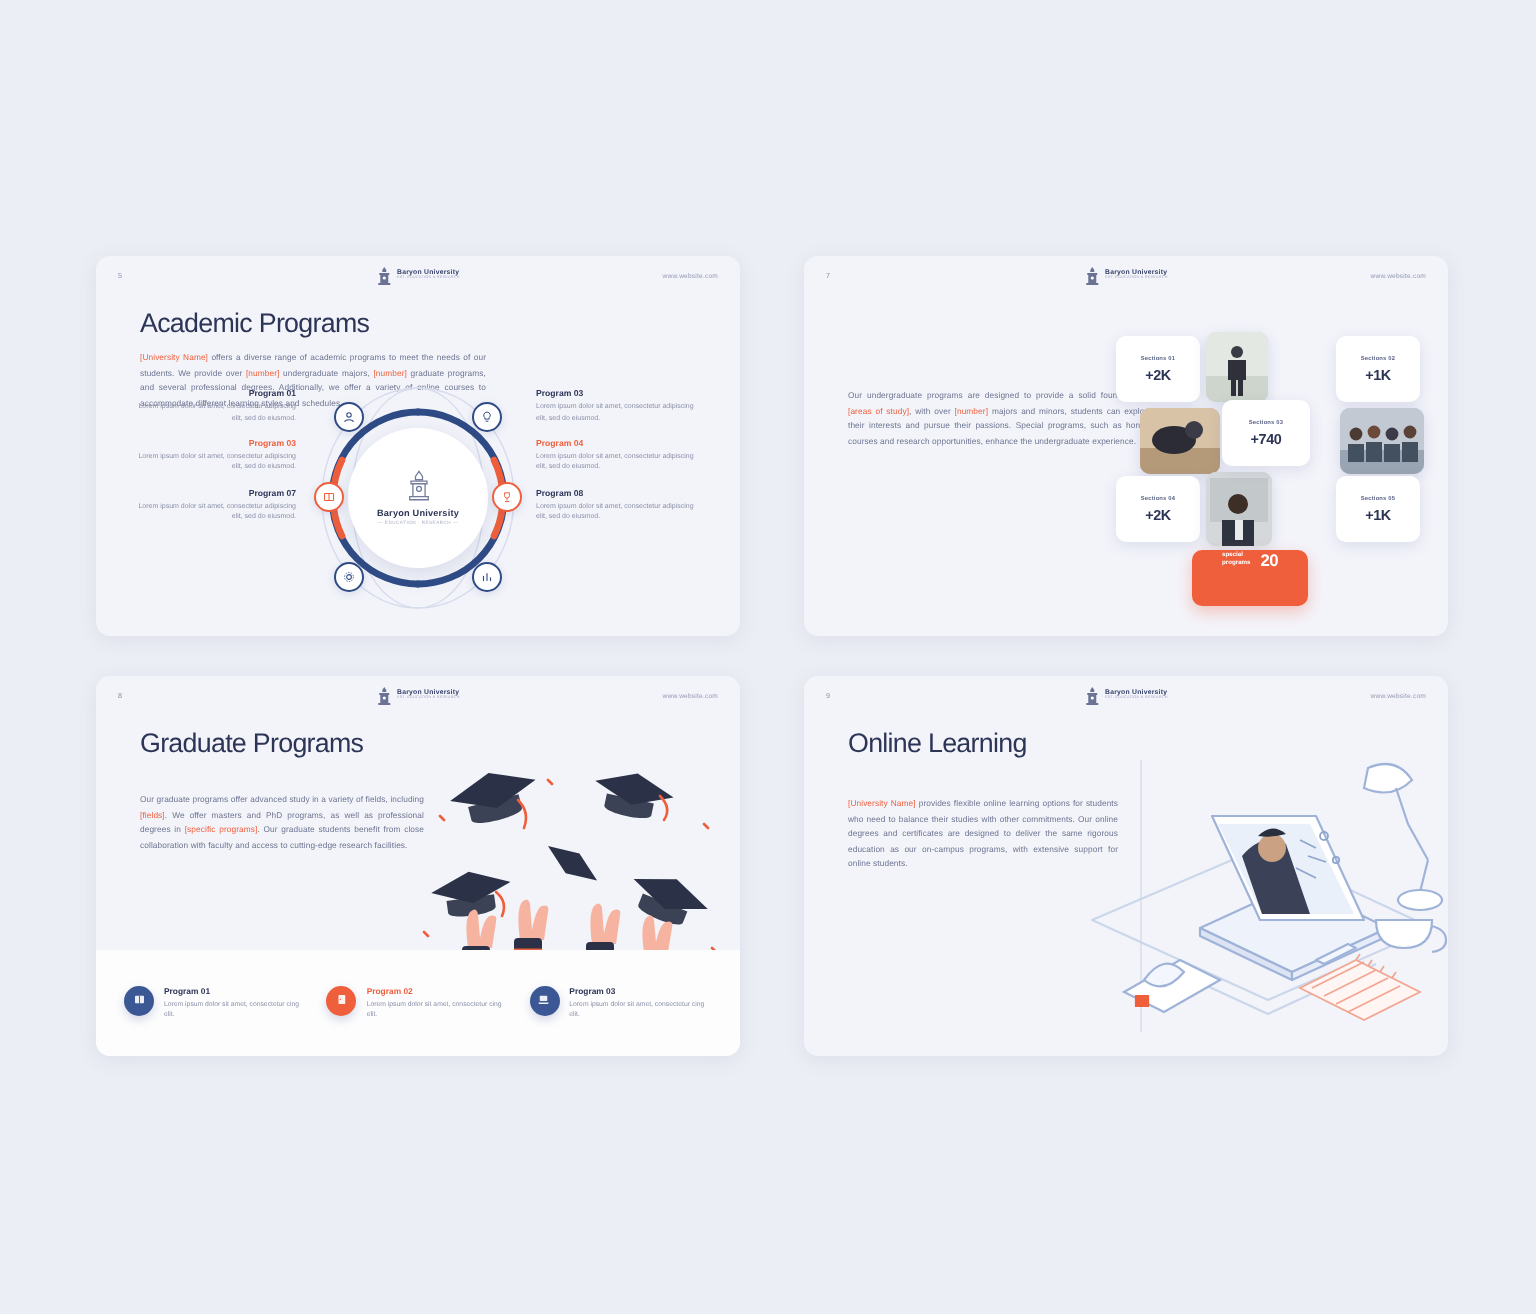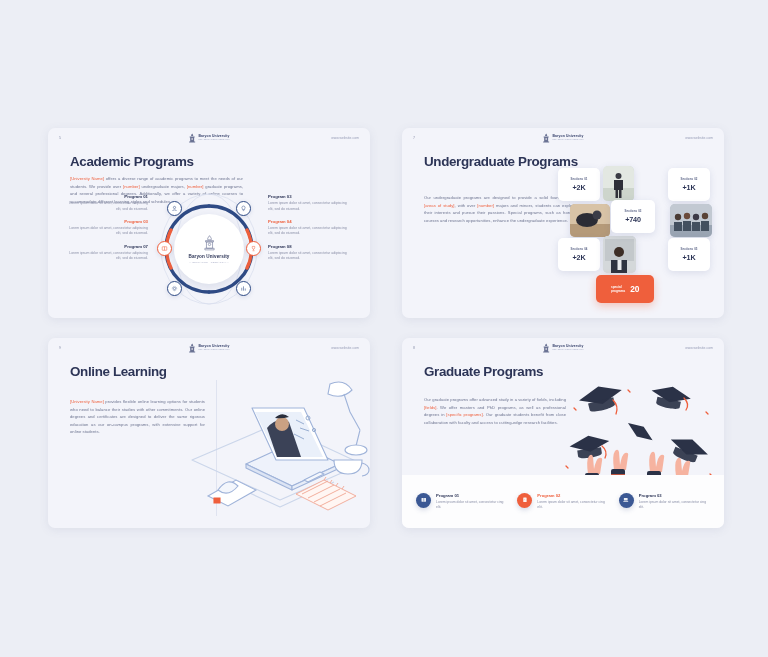--- a/index.html
+++ b/index.html
@@ -39,21 +39,21 @@
     display: flex; align-items: center; gap: 2.4px;
   }
   .brand-mark { width: 8px; height: 10px; flex: 0 0 8px; }
   .brand-tx { display: flex; flex-direction: column; line-height: 1; }
   .brand-name { font-size: 3.4px; font-weight: 700; color: #35406b; letter-spacing: .12px; }
   .brand-sub { font-size: 1.9px; color: #a2a8c2; letter-spacing: .12px; margin-top: .7px; }
   .weburl { margin-left: auto; font-size: 3.3px; color: #9399b4; letter-spacing: .1px; }
 
   .s-title {
     position: absolute; left: 22px; top: 26px;
-    font-size: 13.4px; font-weight: 700; color: #2d3557;
+    font-size: 13.4px; font-weight: 400; color: #2d3557;
     letter-spacing: -.35px;
   }
   .s-body {
     font-size: 4.15px; line-height: 1.82; color: #6e7591;
     text-align: justify; letter-spacing: .05px;
   }
   .hl { color: #ef5f3c; }
 
   
   .s1-body { position: absolute; left: 22px; top: 47px; width: 173px; }
@@ -92,21 +92,21 @@
     position: absolute; border-radius: 5px; background: #fff;
     box-shadow: 0 2px 7px rgba(80,95,150,.15);
     display: flex; flex-direction: column; align-items: center; justify-content: center;
   }
   .card-l { font-size: 2.9px; font-weight: 700; color: #5d6party; color:#5d6688; letter-spacing: .1px; }
   .card-v { font-size: 7.2px; font-weight: 700; color: #2d3557; margin-top: 1.5px; letter-spacing: -.2px; }
   .photo { position: absolute; border-radius: 5px; overflow: hidden; box-shadow: 0 2px 7px rgba(80,95,150,.18); }
   .special {
     position: absolute; border-radius: 5px; background: #ef5f3c;
     box-shadow: 0 3px 8px rgba(239,95,60,.33);
-    display: flex; align-items: center; justify-content: center; gap: 5px;
+    display: flex; align-items: flex-start; justify-content: center; gap: 5px;
     padding: 0 22px;
   }
   .sp-l { font-size: 3.1px; font-weight: 700; color: #fff; line-height: 1.35; }
   .sp-v { font-size: 8.4px; font-weight: 700; color: #fff; letter-spacing: -.3px; }
 
   
   .s3-body { position: absolute; left: 22px; top: 58px; width: 142px; }
   .caps { position: absolute; right: 6px; top: 40px; width: 160px; height: 120px; }
   .s3-strip {
     position: absolute; left: 0; right: 0; bottom: 0; height: 53px;
@@ -253,21 +253,20 @@
           <circle cx="8" cy="12" r="1.6" fill="#fff"></circle>
         </svg>
         <div class="brand-tx">
           <span class="brand-name">Baryon University</span>
           <span class="brand-sub">EST. EDUCATION &amp; RESEARCH</span>
         </div>
       </div>
       <span class="weburl">www.website.com</span>
     </div>
 
-    <div class="s-title">Undergraduate Programs</div>
 
     <div class="s-body s2-body">
       <span>Our undergraduate programs are designed to provide a solid foundation in </span><span class="hl">[areas of study]</span><span>, with over </span><span class="hl">[number]</span><span> majors and minors, students can explore their interests and pursue their passions. Special programs, such as honors courses and research opportunities, enhance the undergraduate experience.</span>
     </div>
 
     <div class="stats">
       <div class="card" style="left:0;top:0;width:42px;height:33px">
         <span class="card-l">Sections 01</span>
         <span class="card-v">+2K</span>
       </div>
@@ -328,85 +327,20 @@
       </div>
 
       <div class="special" style="left:38px;top:107px;width:58px;height:28px">
         <div>
           <div class="sp-l">special</div>
           <div class="sp-l">programs</div>
         </div>
         <span class="sp-v">20</span>
       </div>
     </div>
-  </div>
-
-  <div class="slide">
-    <div class="s-head">
-      <span class="pageno">9</span>
-      <div class="brand">
-        <svg class="brand-mark" viewBox="0 0 16 20">
-          <path d="M8 1 L10 4 L10 6 L6 6 L6 4 Z M3 7 H13 V9 H3 Z M4 9 V17 H12 V9 Z M2 17 H14 V19 H2 Z" fill="#6b7394"></path>
-          <circle cx="8" cy="12" r="1.6" fill="#fff"></circle>
-        </svg>
-        <div class="brand-tx">
-          <span class="brand-name">Baryon University</span>
-          <span class="brand-sub">EST. EDUCATION &amp; RESEARCH</span>
-        </div>
-      </div>
-      <span class="weburl">www.website.com</span>
-    </div>
-
-    <div class="s-title">Online Learning</div>
-
-    <div class="s4-div"></div>
-
-    <div class="s-body s4-body">
-      <span class="hl">[University Name]</span><span> provides flexible online learning options for students who need to balance their studies with other commitments. Our online degrees and certificates are designed to deliver the same rigorous education as our on-campus programs, with extensive support for online students.</span>
-    </div>
-
-    <svg class="desk" viewBox="0 0 186 160">
-      <g fill="none" stroke="#9fb3d9" stroke-width="1.1" stroke-linejoin="round">
-        <path d="M8 92 L96 132 L178 96 L92 56 Z" stroke="#cbd6ea"></path>
-        <path d="M46 116 L96 139 L150 114" stroke="#cbd6ea"></path>
-        <path d="M62 96 L108 118 L156 96 L110 74 Z" fill="#eef2fb"></path>
-        <path d="M62 96 L62 100 L108 122 L108 118z" fill="#dce4f4"></path>
-        <path d="M108 118 L108 122 L156 100 L156 96z" fill="#e7edf8"></path>
-        <path d="M68 40 L120 40 L144 92 L92 92 Z" fill="#fff"></path>
-        <path d="M120 112 L136 104 L140 106 L124 114z" fill="#f3f6fc"></path>
-      </g>
-      <g>
-        <path d="M71 44 L117 44 L139 89 L93 89 Z" fill="#eaf0fa"></path>
-        <path d="M93 89 L83 60 q10-12 22-6 l12 35z" fill="#3b4257"></path>
-        <circle cx="98" cy="56" r="7" fill="#caa183"></circle>
-        <path d="M91 50 q7-7 14-1 q-7 2-14 1z" fill="#2a2f3d"></path>
-        <g stroke="#8fa6cc" stroke-width=".9" fill="none">
-          <path d="M112 52 l8 4 M116 60 l9 3 M110 66 l10 5"></path>
-          <circle cx="124" cy="50" r="2"></circle>
-            <circle cx="130" cy="62" r="1.6"></circle>
-        </g>
-      </g>
-      <g fill="none" stroke="#9fb3d9" stroke-width="1.1">
-        <path d="M146 16 q14-6 22 6 q-10 10-24 4z" fill="#fff"></path>
-        <path d="M160 26 L166 44 M166 44 L176 62 M176 62 L172 78"></path>
-        <ellipse cx="172" cy="82" rx="11" ry="5" fill="#fff"></ellipse>
-        <path d="M150 92 q0 14 14 14 q14 0 14-14z" fill="#fff"></path>
-        <path d="M178 95 q7 2 7 7 q0 5-7 6"></path>
-      </g>
-      <g fill="none" stroke="#f0a693" stroke-width=".9">
-        <path d="M112 126 L140 112 L172 128 L144 142 Z" fill="#fff6f3"></path>
-        <path d="M118 126 l26-13 M124 130 l26-13 M130 134 l26-13 M136 138 l26-13"></path>
-        <path d="M140 112 l2-3 M146 115 l2-3 M152 118 l2-3 M158 121 l2-3"></path>
-      </g>
-      <g fill="none" stroke="#9fb3d9" stroke-width="1.1">
-        <path d="M24 128 L52 112 L72 122 L44 138 Z" fill="#fff"></path>
-        <path d="M34 122 q10-14 20-4 q-10 12-20 4z" fill="#f3f6fc"></path>
-        <path d="M30 130 h6 v5 h-6z" fill="#ef5f3c" stroke="#ef5f3c"></path>
-      </g>
-    </svg>
   </div>
 
   <div class="slide">
     <div class="s-head">
       <span class="pageno">8</span>
       <div class="brand">
         <svg class="brand-mark" viewBox="0 0 16 20">
           <path d="M8 1 L10 4 L10 6 L6 6 L6 4 Z M3 7 H13 V9 H3 Z M4 9 V17 H12 V9 Z M2 17 H14 V19 H2 Z" fill="#6b7394"></path>
           <circle cx="8" cy="12" r="1.6" fill="#fff"></circle>
         </svg>
@@ -502,13 +436,78 @@
             </svg>
         </div>
         <div>
           <div class="pc-t">Program 03</div>
           <div class="pc-d">Lorem ipsum dolor sit amet, consectetur cing elit.</div>
         </div>
       </div>
     </div>
   </div>
 
+  <div class="slide">
+    <div class="s-head">
+      <span class="pageno">9</span>
+      <div class="brand">
+        <svg class="brand-mark" viewBox="0 0 16 20">
+          <path d="M8 1 L10 4 L10 6 L6 6 L6 4 Z M3 7 H13 V9 H3 Z M4 9 V17 H12 V9 Z M2 17 H14 V19 H2 Z" fill="#6b7394"></path>
+          <circle cx="8" cy="12" r="1.6" fill="#fff"></circle>
+        </svg>
+        <div class="brand-tx">
+          <span class="brand-name">Baryon University</span>
+          <span class="brand-sub">EST. EDUCATION &amp; RESEARCH</span>
+        </div>
+      </div>
+      <span class="weburl">www.website.com</span>
+    </div>
+
+    <div class="s-title">Online Learning</div>
+
+    <div class="s4-div"></div>
+
+    <div class="s-body s4-body">
+      <span class="hl">[University Name]</span><span> provides flexible online learning options for students who need to balance their studies with other commitments. Our online degrees and certificates are designed to deliver the same rigorous education as our on-campus programs, with extensive support for online students.</span>
+    </div>
+
+    <svg class="desk" viewBox="0 0 186 160">
+      <g fill="none" stroke="#9fb3d9" stroke-width="1.1" stroke-linejoin="round">
+        <path d="M8 92 L96 132 L178 96 L92 56 Z" stroke="#cbd6ea"></path>
+        <path d="M46 116 L96 139 L150 114" stroke="#cbd6ea"></path>
+        <path d="M62 96 L108 118 L156 96 L110 74 Z" fill="#eef2fb"></path>
+        <path d="M62 96 L62 100 L108 122 L108 118z" fill="#dce4f4"></path>
+        <path d="M108 118 L108 122 L156 100 L156 96z" fill="#e7edf8"></path>
+        <path d="M68 40 L120 40 L144 92 L92 92 Z" fill="#fff"></path>
+        <path d="M120 112 L136 104 L140 106 L124 114z" fill="#f3f6fc"></path>
+      </g>
+      <g>
+        <path d="M71 44 L117 44 L139 89 L93 89 Z" fill="#eaf0fa"></path>
+        <path d="M93 89 L83 60 q10-12 22-6 l12 35z" fill="#3b4257"></path>
+        <circle cx="98" cy="56" r="7" fill="#caa183"></circle>
+        <path d="M91 50 q7-7 14-1 q-7 2-14 1z" fill="#2a2f3d"></path>
+        <g stroke="#8fa6cc" stroke-width=".9" fill="none">
+          <path d="M112 52 l8 4 M116 60 l9 3 M110 66 l10 5"></path>
+          <circle cx="124" cy="50" r="2"></circle>
+            <circle cx="130" cy="62" r="1.6"></circle>
+        </g>
+      </g>
+      <g fill="none" stroke="#9fb3d9" stroke-width="1.1">
+        <path d="M146 16 q14-6 22 6 q-10 10-24 4z" fill="#fff"></path>
+        <path d="M160 26 L166 44 M166 44 L176 62 M176 62 L172 78"></path>
+        <ellipse cx="172" cy="82" rx="11" ry="5" fill="#fff"></ellipse>
+        <path d="M150 92 q0 14 14 14 q14 0 14-14z" fill="#fff"></path>
+        <path d="M178 95 q7 2 7 7 q0 5-7 6"></path>
+      </g>
+      <g fill="none" stroke="#f0a693" stroke-width=".9">
+        <path d="M112 126 L140 112 L172 128 L144 142 Z" fill="#fff6f3"></path>
+        <path d="M118 126 l26-13 M124 130 l26-13 M130 134 l26-13 M136 138 l26-13"></path>
+        <path d="M140 112 l2-3 M146 115 l2-3 M152 118 l2-3 M158 121 l2-3"></path>
+      </g>
+      <g fill="none" stroke="#9fb3d9" stroke-width="1.1">
+        <path d="M24 128 L52 112 L72 122 L44 138 Z" fill="#fff"></path>
+        <path d="M34 122 q10-14 20-4 q-10 12-20 4z" fill="#f3f6fc"></path>
+        <path d="M30 130 h6 v5 h-6z" fill="#ef5f3c" stroke="#ef5f3c"></path>
+      </g>
+    </svg>
+  </div>
+
 </div>
 
 </body></html>

